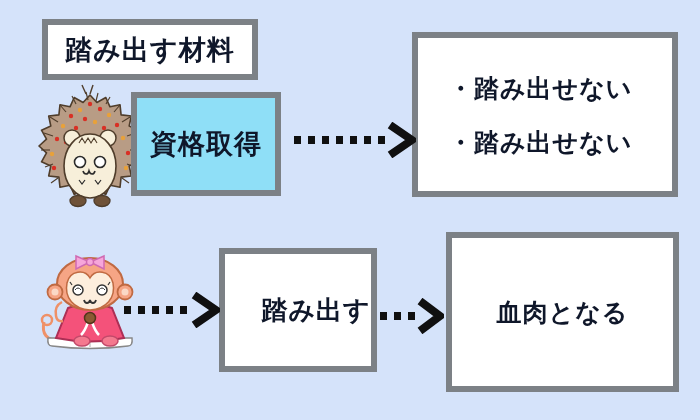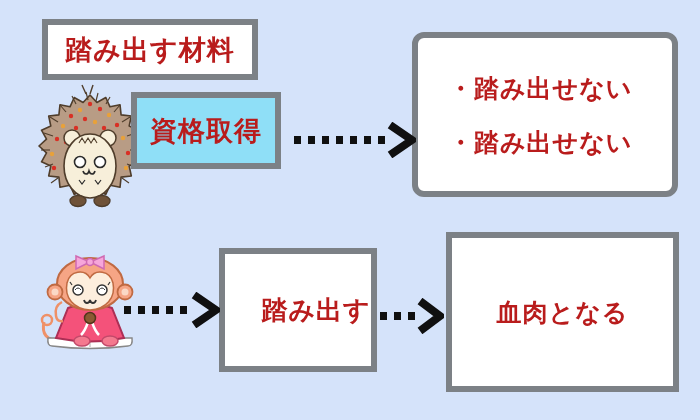--- a/index.html
+++ b/index.html
@@ -8,33 +8,33 @@
     position:relative;
     width:700px;height:420px;
     background:#d5e3fa;
     overflow:hidden;
   }
   .box{
     position:absolute;
     box-sizing:border-box;
     border:6px solid #7c8186;
     background:#ffffff;
-    color:#b91c1c;
+    color:#0f172a;
     font-weight:bold;
     display:flex;
     align-items:center;
     justify-content:center;
     letter-spacing:1px;
   }
   .title-box{left:42px;top:19px;width:216px;height:61px;font-size:27px;}
-  .qual-box{left:131px;top:92px;width:150px;height:77px;font-size:27px;background:#8fdff7;z-index:2;}
+  .qual-box{left:131px;top:92px;width:150px;height:104px;font-size:27px;background:#8fdff7;z-index:2;}
   .result1-box{
     left:412px;top:32px;width:266px;height:165px;
     font-size:25px;flex-direction:column;align-items:flex-start;
-    padding-left:30px;justify-content:center;border-radius:12px;
+    padding-left:30px;justify-content:center;
   }
   .result1-box .line{line-height:54px;white-space:nowrap;}
   .step-box{left:219px;top:248px;width:158px;height:124px;font-size:26px;padding-left:36px;}
   .result2-box{
     left:446px;top:232px;width:233px;height:160px;
     font-size:25px;flex-direction:column;justify-content:center;
   }
   .result2-box .line{line-height:54px;white-space:nowrap;}
   .char{position:absolute;}
   .hedgehog{left:38px;top:84px;z-index:1;}

